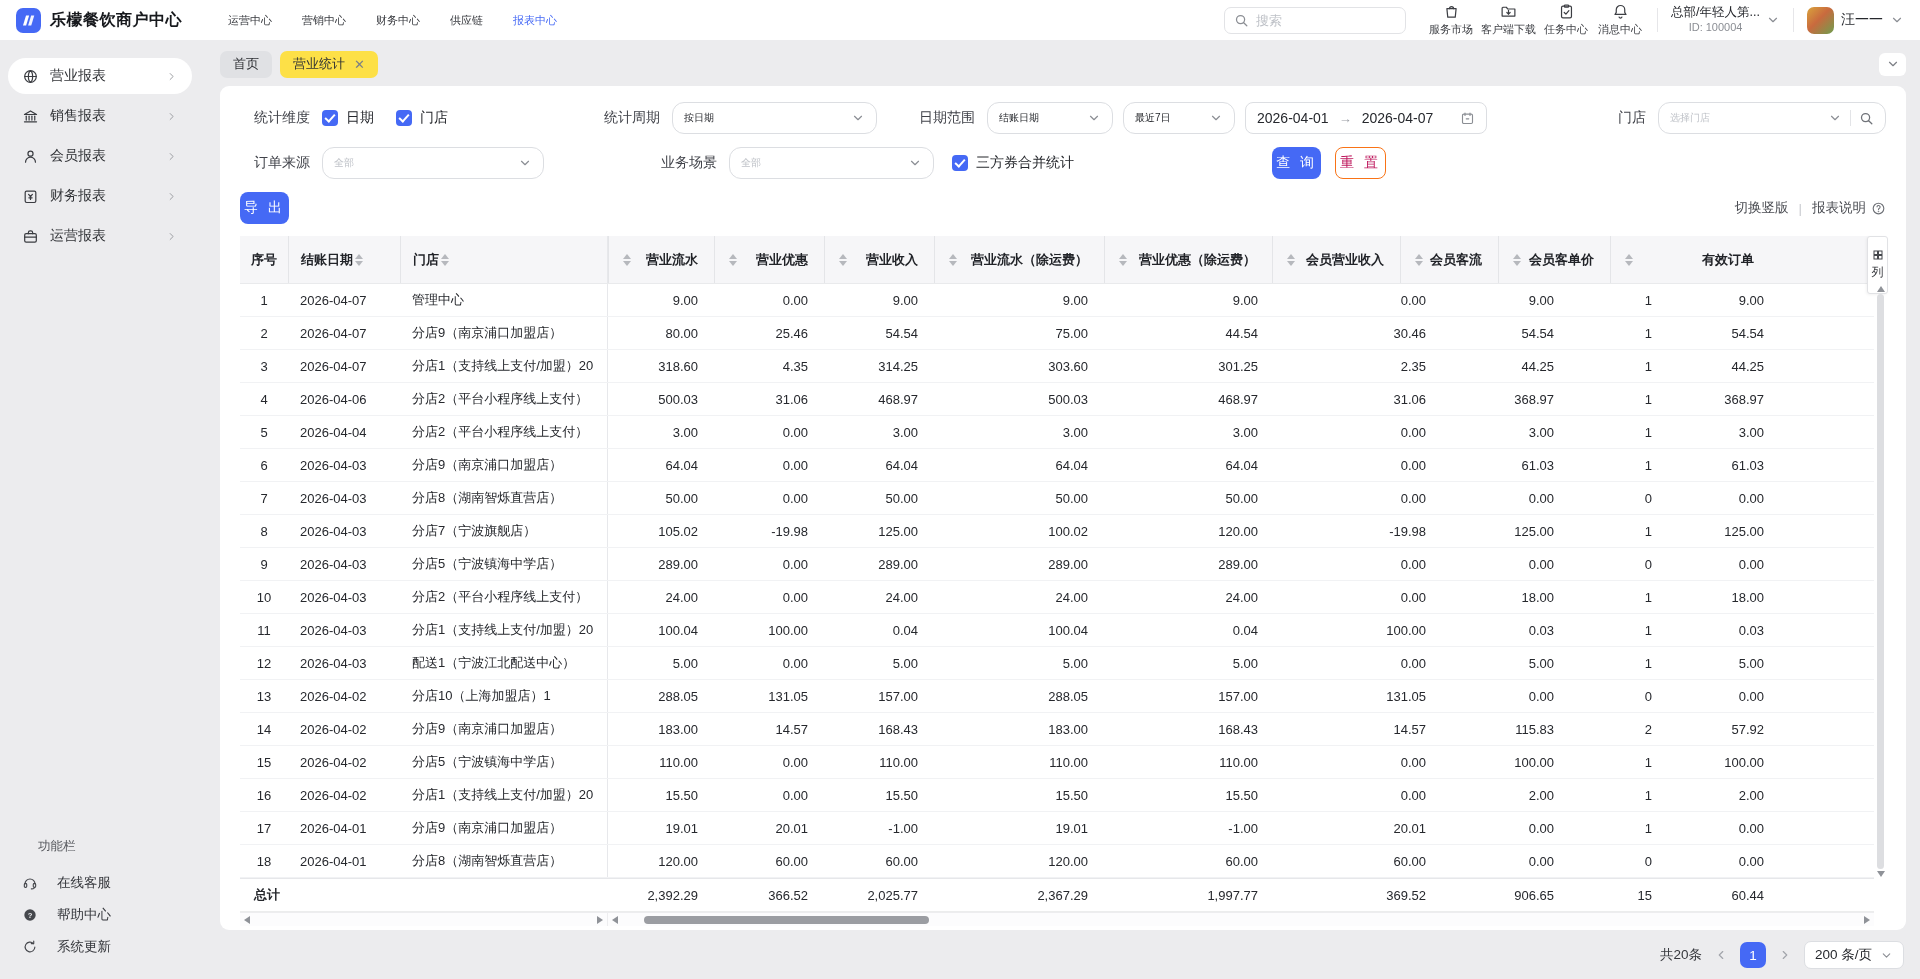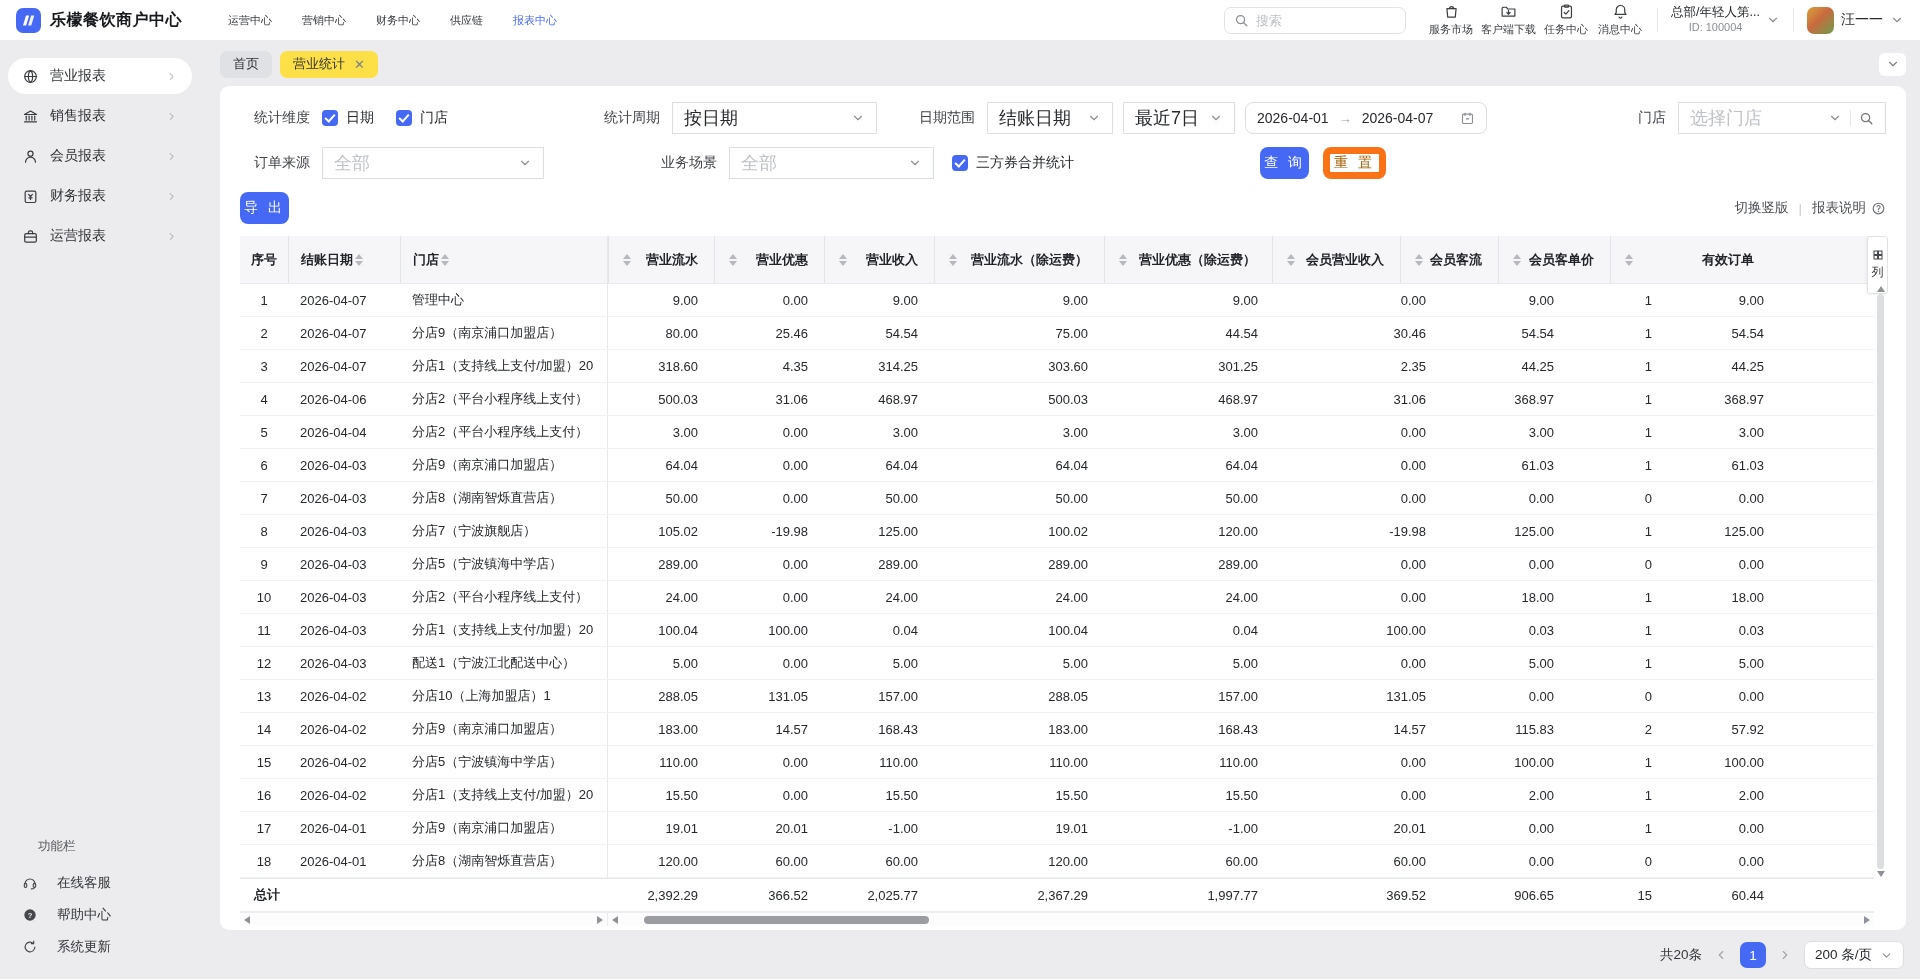--- a/index.html
+++ b/index.html
@@ -53,29 +53,29 @@
 
   .card{background:#fff;border-radius:9px;margin-top:5px;padding:16px 20px 0;height:844px;position:relative}
 
   
   .filter-row{display:flex;align-items:center;margin-bottom:13px}
   .f-label{width:70px;flex:0 0 70px;text-align:right;margin-right:12px;font-size:14px;color:#41434a;white-space:nowrap}
   .cb-group{display:flex;align-items:center;gap:8px;margin-right:22px;cursor:pointer}
   .cb{width:16px;height:16px;border-radius:4px;background:#4569f5;position:relative;flex:0 0 16px}
   .cb::after{content:'';position:absolute;left:5px;top:2px;width:4px;height:8px;border:solid #fff;border-width:0 2px 2px 0;transform:rotate(42deg)}
   .cb-label{font-size:14px;color:#26282d}
-  .select{height:32px;border:1px solid #dcdee2;border-radius:0;display:flex;align-items:center;gap:8px;padding:0 11px;font-size:18px;background:#fff;cursor:pointer}
+  .select{height:32px;border:1px solid #dcdee2;border-radius:12px;display:flex;align-items:center;gap:8px;padding:0 11px;font-size:10px;background:#fff;cursor:pointer}
   .select .val{flex:1;white-space:nowrap;overflow:hidden}
   .placeholder{color:#bfc2c8}
   .daterange{height:32px;border:1px solid #dcdee2;border-radius:8px;display:flex;align-items:center;gap:10px;padding:0 11px;font-size:14px;background:#fff;cursor:pointer}
   .dr-arrow{color:#9a9da4;font-size:13px}
   .sel-div{width:1px;height:16px;background:#e3e4e7}
   .btn{height:32px;border-radius:8px;padding:0 4px;font-size:14px;display:flex;align-items:center;justify-content:center;cursor:pointer;letter-spacing:3px;white-space:nowrap}
   .btn-primary{background:#4569f5;color:#fff;border:none}
-  .btn-plain{background:#fff;color:#a16207;border:7px solid #f97316}
+  .btn-plain{background:#fff;color:#be185d;border:1px solid #f97316}
 
   .toolbar-row{display:flex;align-items:center;margin:3px 0 12px}
   .toolbar-right{margin-left:auto;display:flex;align-items:center;gap:10px;font-size:13.5px;color:#4b4d53}
   .tb-link{cursor:pointer;display:flex;align-items:center;gap:5px}
   .tb-sep{color:#c9cbd0}
 
   
   .table-wrap{position:relative;width:1646px}
   .t-clip{width:1634px;overflow:hidden}
   .t-inner{width:1700px}
@@ -350,21 +350,21 @@
           <span class="dr-arrow">→</span>
           <span>2026-04-07</span>
           <svg class="ic" style="margin-left:auto;color:#8b8e94" width="15" height="15" viewBox="0 0 24 24" fill="none" stroke="currentColor" stroke-width="1.8" stroke-linecap="round">
               <rect x="4" y="5" width="16" height="15" rx="2"></rect>
               <line x1="8" y1="3.2" x2="8" y2="7"></line>
               <line x1="16" y1="3.2" x2="16" y2="7"></line>
               <line x1="10" y1="12.5" x2="14" y2="12.5"></line>
             </svg>
         </span>
         <span class="f-label" style="margin-left:auto;width:auto;flex:0 0 auto">门店</span>
-        <span class="select" style="width:208px">
+        <span class="select" style="width:228px">
           <span class="val placeholder">选择门店</span>
           <svg class="ic chev" width="14" height="14" viewBox="0 0 24 24" fill="none" stroke="currentColor" stroke-width="2" stroke-linecap="round" stroke-linejoin="round">
               <polyline points="6 9 12 15 18 9"></polyline>
             </svg>
           <span class="sel-div"></span>
           <svg class="ic" style="color:#6f7278" width="15" height="15" viewBox="0 0 24 24" fill="none" stroke="currentColor" stroke-width="2" stroke-linecap="round">
               <circle cx="10.5" cy="10.5" r="6.5"></circle>
               <line x1="15.5" y1="15.5" x2="20.5" y2="20.5"></line>
             </svg>
         </span>

